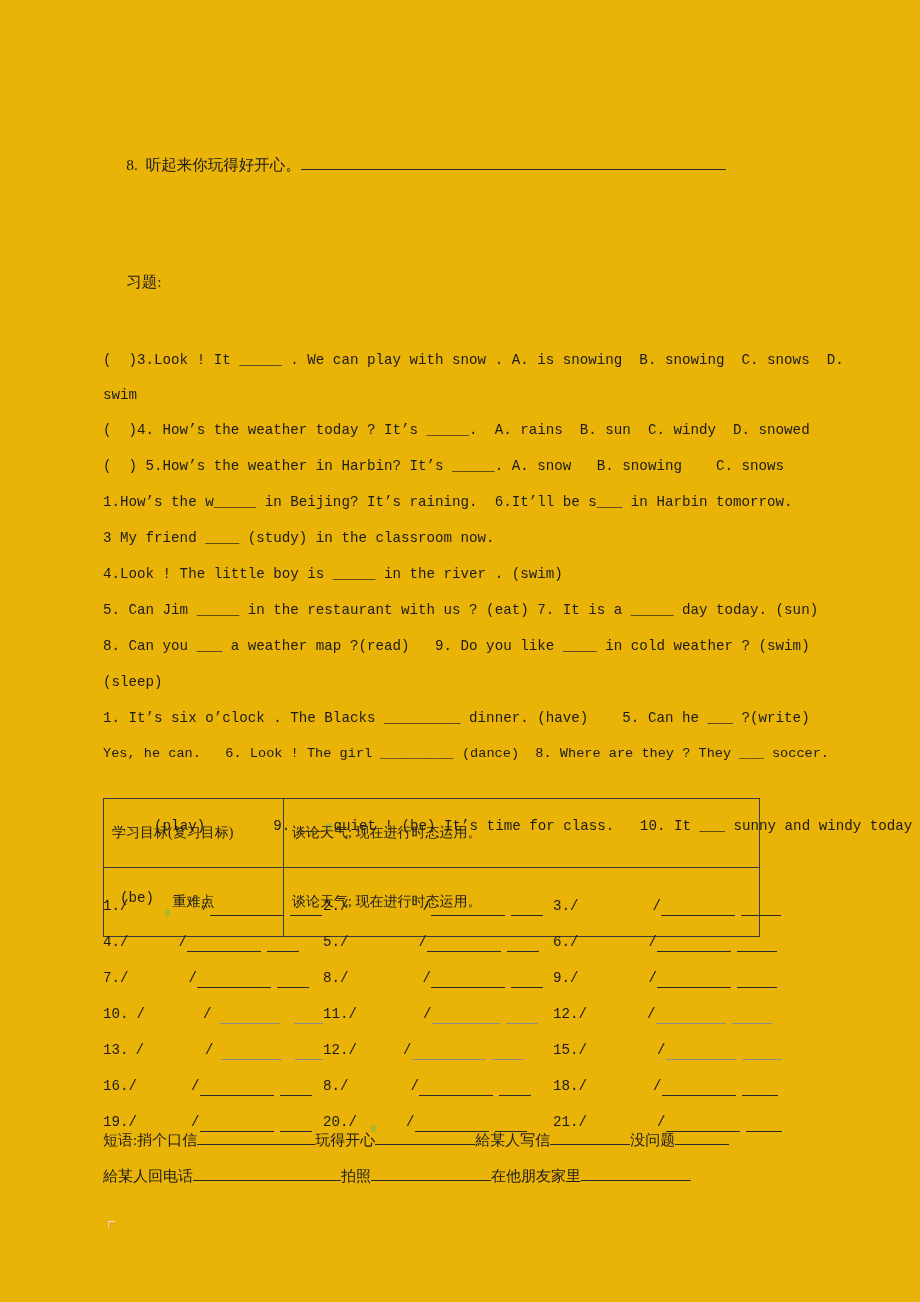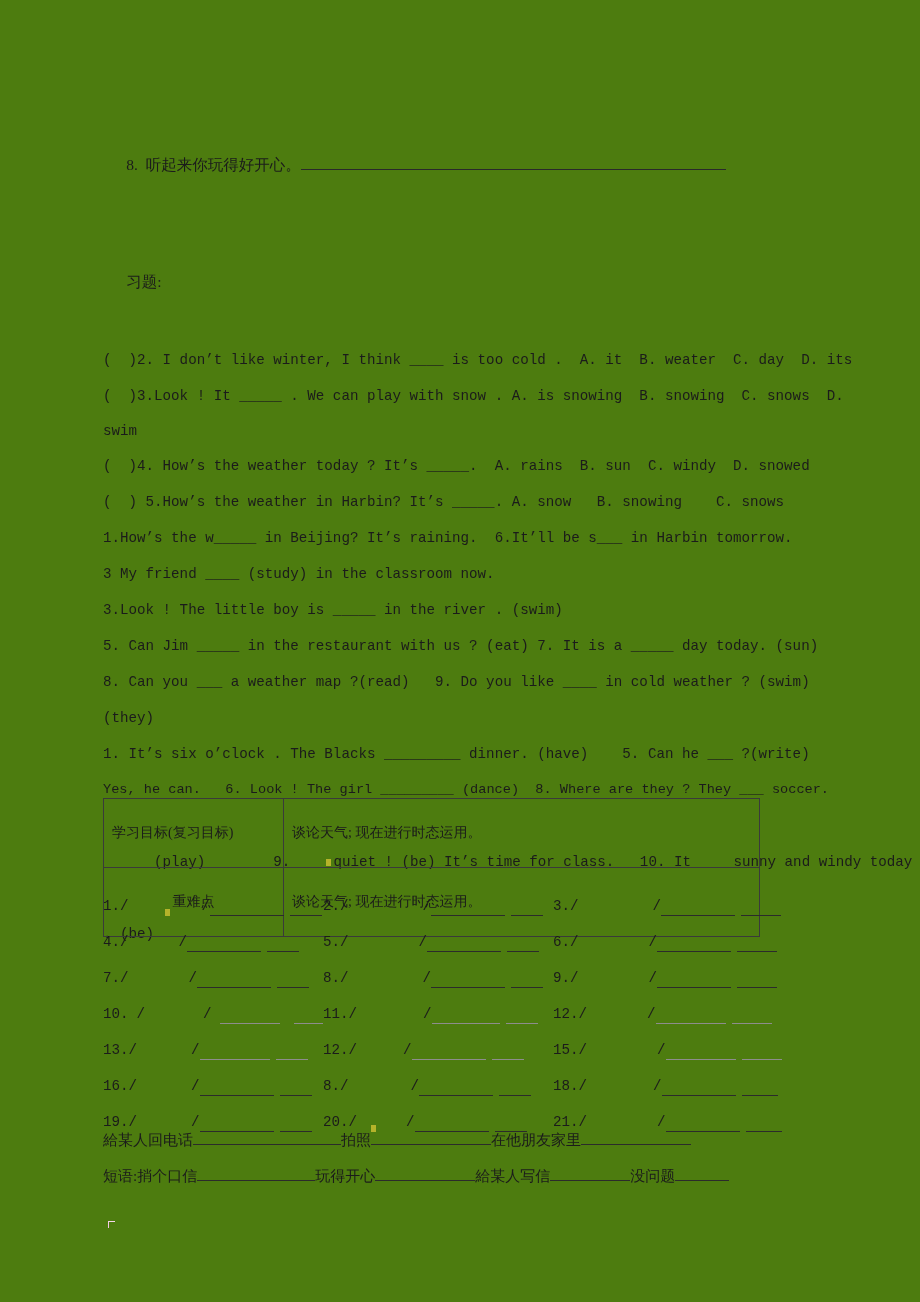--- a/index.html
+++ b/index.html
@@ -15,21 +15,21 @@
     font-family: "Liberation Serif", "DejaVu Serif", serif;
     color: #1a1a1a;
     overflow: hidden;
   }
 
   .page {
     position: absolute;
     left: 0; top: 0;
     width: 920px;
     height: 1302px;
-    background: #4d7c0f;
+    background: #eab308;
   }
 
   .content {
     position: absolute;
     left: 103px;
     top: 108px;
     width: 714px;
   }
 
   
@@ -160,33 +160,32 @@
   <div class="content">
 
     <div class="line cjk" style="line-height:38px;">
       <span>8.  听起来你玩得好开心。</span><span class="rule-long"></span>
     </div>
 
     <div class="line cjk" style="line-height:40px;">
       <span>习题:</span>
     </div>
 
-    <div class="line">(  )2. I don’t like winter, I think ____ is too cold .  A. it  B. weater  C. day  D. its</div>
     <div class="line">(  )3.Look ! It _____ . We can play with snow . A. is snowing  B. snowing  C. snows  D.</div>
     <div class="line" style="line-height:34px;">swim</div>
     <div class="line">(  )4. How’s the weather today ? It’s _____.  A. rains  B. sun  C. windy  D. snowed</div>
     <div class="line">(  ) 5.How’s the weather in Harbin? It’s _____. A. snow   B. snowing    C. snows</div>
 
     <div class="line">1.How’s the w_____ in Beijing? It’s raining.  6.It’ll be s___ in Harbin tomorrow.</div>
     <div class="line">3 My friend ____ (study) in the classroom now.</div>
-    <div class="line">3.Look ! The little boy is _____ in the river . (swim)</div>
+    <div class="line">4.Look ! The little boy is _____ in the river . (swim)</div>
     <div class="line">5. Can Jim _____ in the restaurant with us ? (eat) 7. It is a _____ day today. (sun)</div>
     <div class="line">8. Can you ___ a weather map ?(read)   9. Do you like ____ in cold weather ? (swim)</div>
 
-    <div class="line">(they)</div>
+    <div class="line">(sleep)</div>
     <div class="line">1. It’s six o’clock . The Blacks _________ dinner. (have)    5. Can he ___ ?(write)</div>
     <div class="line" style="font-size:13.6px;">Yes, he can.   6. Look ! The girl _________ (dance)  8. Where are they ? They ___ soccer.</div>
 
     <div class="line">
       <span>(play)        9. ___</span><span class="mark"></span><span>quiet ! (be) It’s time for class.   10. It ___ sunny and windy today</span>
     </div>
 
     <div class="line">. (be)</div>
   </div>
 
@@ -296,21 +295,21 @@
       <div class="cell">
         <span class="num">12.</span>
         <span class="slash">/</span>
         <span class="slash" style="margin-left:60px;">/</span>
         <span class="ln faint" style="width:70px;"></span>
         <span class="ln2 faint" style="width:40px;"></span>
       </div>
     </div>
 
     <div class="grid-row">
-      <div class="cell" style="width:220px;">
+      <div class="cell" style="width:220px;gap:7px;">
         <span class="num">13.</span>
         <span class="slash">/</span>
         <span class="slash" style="margin-left:54px;">/</span>
         <span class="ln faint" style="width:70px;"></span>
         <span class="ln2 faint" style="width:32px;"></span>
       </div>
       <div class="cell" style="width:230px;">
         <span class="num">12.</span>
         <span class="slash">/</span>
         <span class="slash" style="margin-left:46px;">/</span>
@@ -372,22 +371,22 @@
         <span class="slash" style="margin-left:70px;">/</span>
         <span class="ln" style="width:74px;"></span>
         <span class="ln2" style="width:36px;"></span>
       </div>
     </div>
 
   </div>
 
   <div class="phrases">
     <div class="pline">
+      <span>短语:</span><span>捎个口信</span><span class="ul" style="width:118px;"></span><span>玩得开心</span><span class="ul" style="width:100px;"></span><span>給某人写信</span><span class="ul" style="width:80px;"></span><span>没问题</span><span class="ul" style="width:54px;"></span>
+    </div>
+    <div class="pline">
       <span>給某人回电话</span><span class="ul" style="width:148px;"></span><span>拍照</span><span class="ul" style="width:120px;"></span><span>在他朋友家里</span><span class="ul" style="width:110px;"></span>
     </div>
-    <div class="pline">
-      <span>短语:</span><span>捎个口信</span><span class="ul" style="width:118px;"></span><span>玩得开心</span><span class="ul" style="width:100px;"></span><span>給某人写信</span><span class="ul" style="width:80px;"></span><span>没问题</span><span class="ul" style="width:54px;"></span>
-    </div>
   </div>
 
   <div class="speck"></div>
 
 </div>
 
 </body></html>

